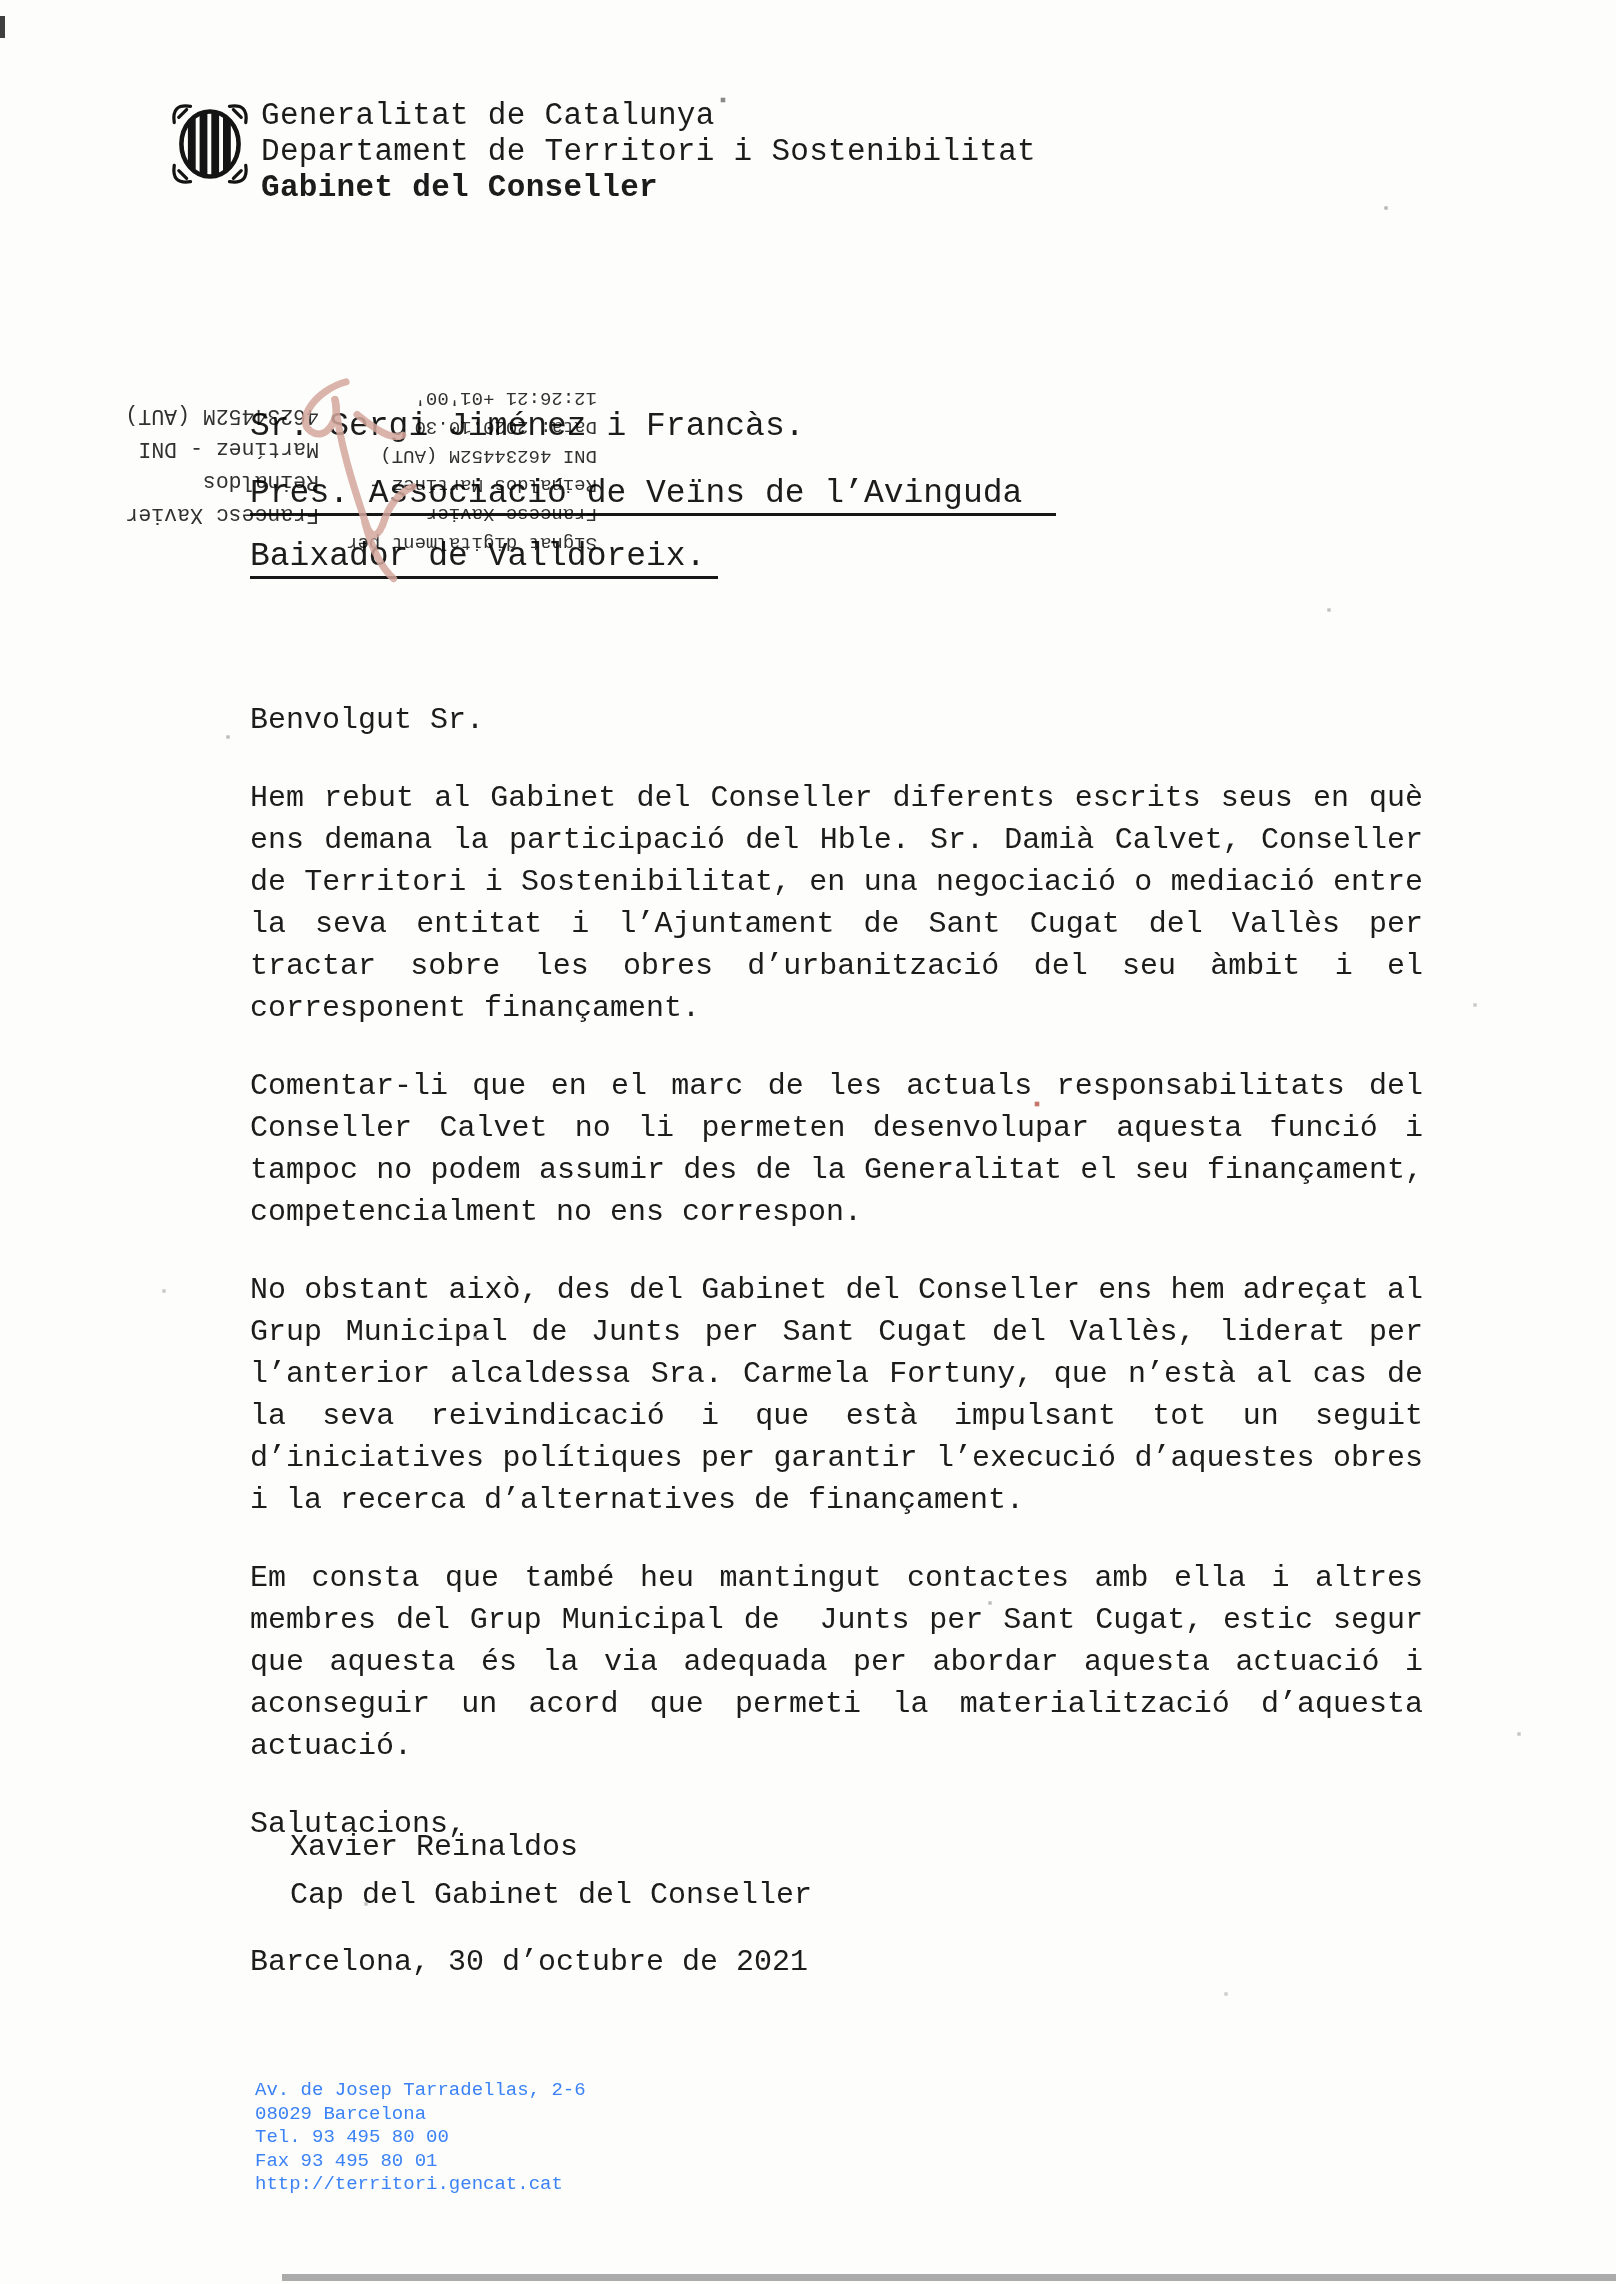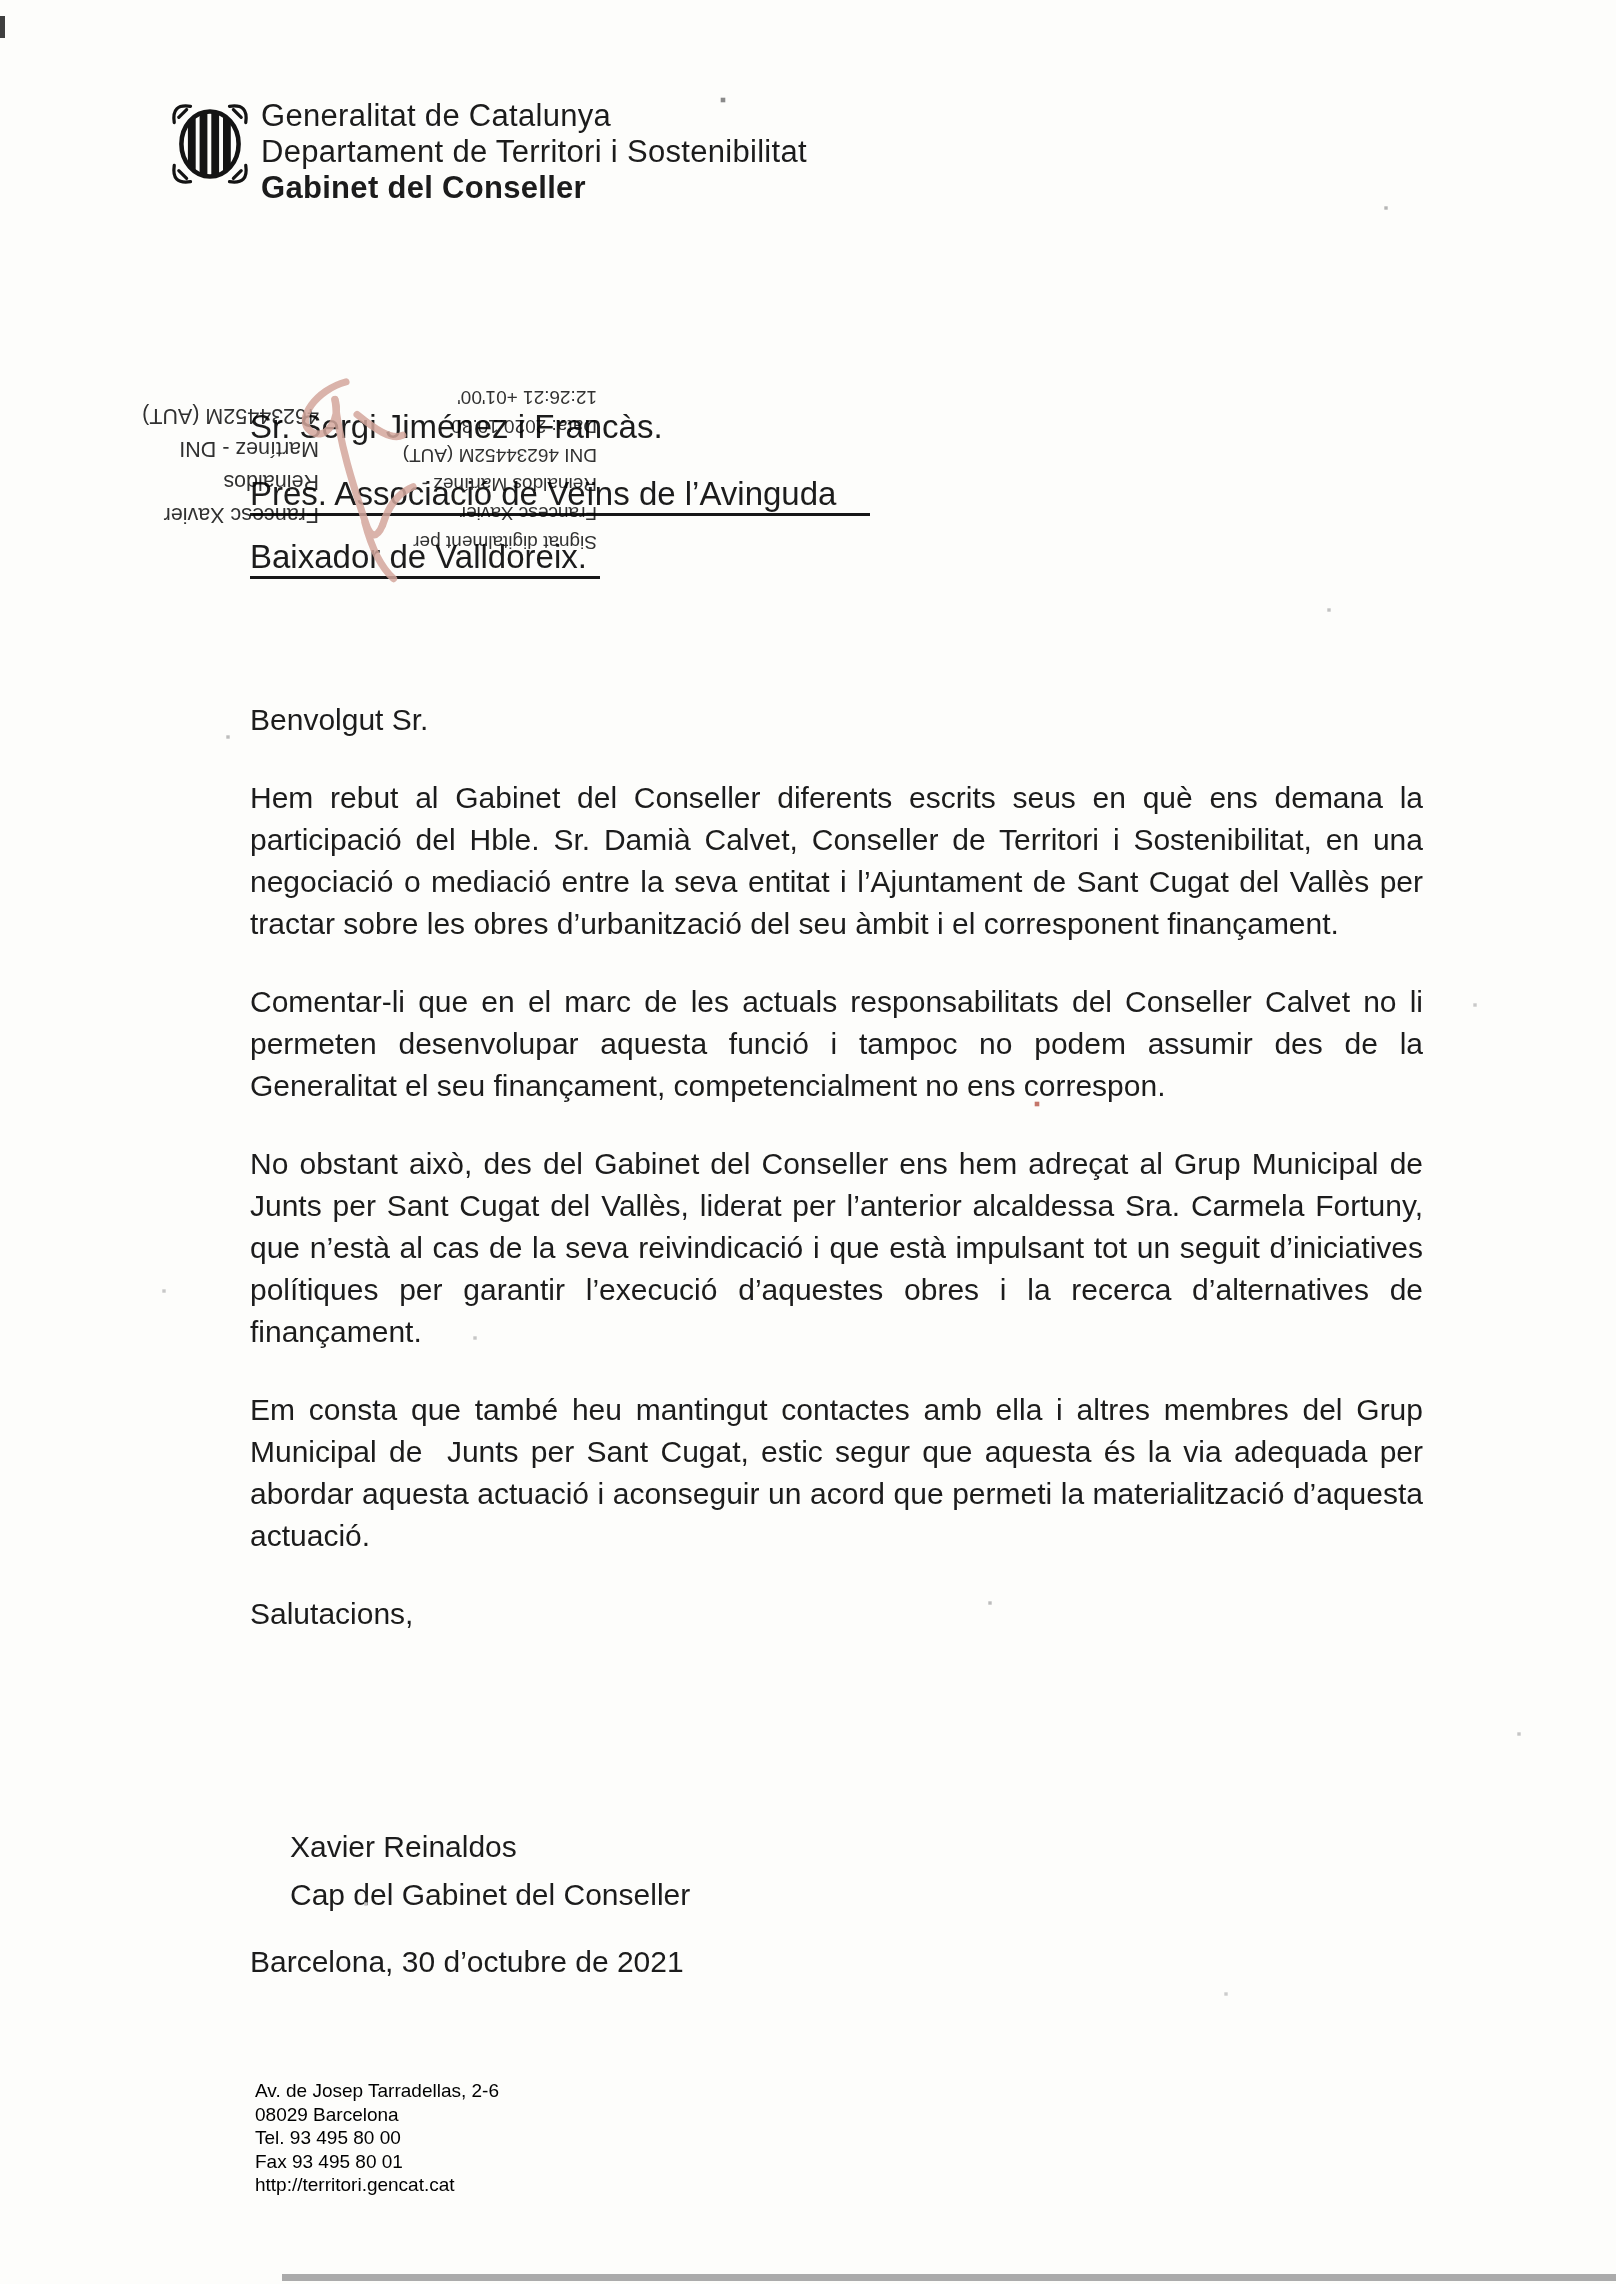--- a/index.html
+++ b/index.html
@@ -1,18 +1,18 @@
 <!DOCTYPE html>
 <html lang="ca" style="font-size:10.4px"><head>
 <meta charset="utf-8">
 <style>
   html,body{margin:0;padding:0;background:#6b6b6b;}
   .page{
     position:relative;width:1616px;height:2284px;background:#fdfdfb;
-    overflow:hidden;font-family:Liberation Sans, sans-serif;color:#1c1c1c;
+    overflow:hidden;font-family:Liberation Mono, monospace;color:#1c1c1c;
   }
   
   .logo{position:absolute;left:171px;top:103px;width:78px;height:82px;}
   .header-text{position:absolute;left:261px;top:98px;}
   .header-text .line{font-size:31px;line-height:36px;letter-spacing:0.3px;}
   .header-text .office{font-weight:bold;}
   
   .recipient{position:absolute;left:250px;top:395px;font-size:33px;line-height:63px;z-index:2;mix-blend-mode:multiply;}
   .recipient .u{border-bottom:3.3px solid #171717;display:inline-block;line-height:39px;}
   .recipient .ext-long{padding-right:34px;margin-top:16px;}
@@ -25,21 +25,21 @@
   
   .scribble{position:absolute;left:0;top:0;z-index:4;pointer-events:none;}
   
   .letter-body{position:absolute;left:250px;top:699px;width:1173px;font-size:30px;line-height:42px;}
   .letter-body p{margin:0 0 36px 0;text-align:justify;}
   .letter-body .salutation,.letter-body .closing{text-align:left;}
   
   .signer{position:absolute;left:250px;top:1823px;font-size:30px;line-height:48px;margin-left:40px;}
   .dateline{position:absolute;left:250px;top:1945px;font-size:30px;}
   
-  .footer{position:absolute;left:255px;top:2079px;font-size:19px;line-height:23.5px;color:#000000;}
+  .footer{position:absolute;left:255px;top:2079px;font-size:19px;line-height:23.5px;color:#3b82f6;}
   
   .corner-mark{position:absolute;left:0;top:15.6px;width:4.6px;height:22px;background:#3f3f3f;}
   .bottom-strip{position:absolute;left:282px;top:2274px;width:1335px;height:7.2px;background:#ababab;}
   .specks{position:absolute;left:0;top:0;width:2px;height:2px;background:transparent;
     box-shadow:
       722px 99px 0 1.3px #8a8a8a,
       1036px 1103px 0 1.3px #c4766a,
       1385px 207px 0 0.7px #b5b5b5,
       227px 736px 0 0.7px #bdbdbd,
       1328px 609px 0 0.7px #c2c2c2,

